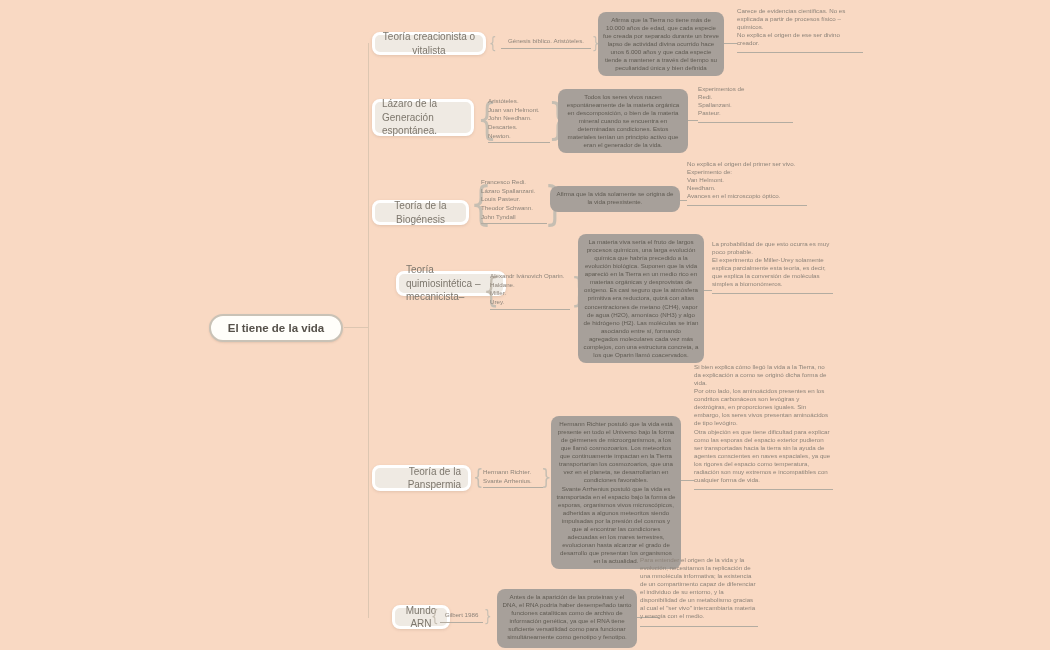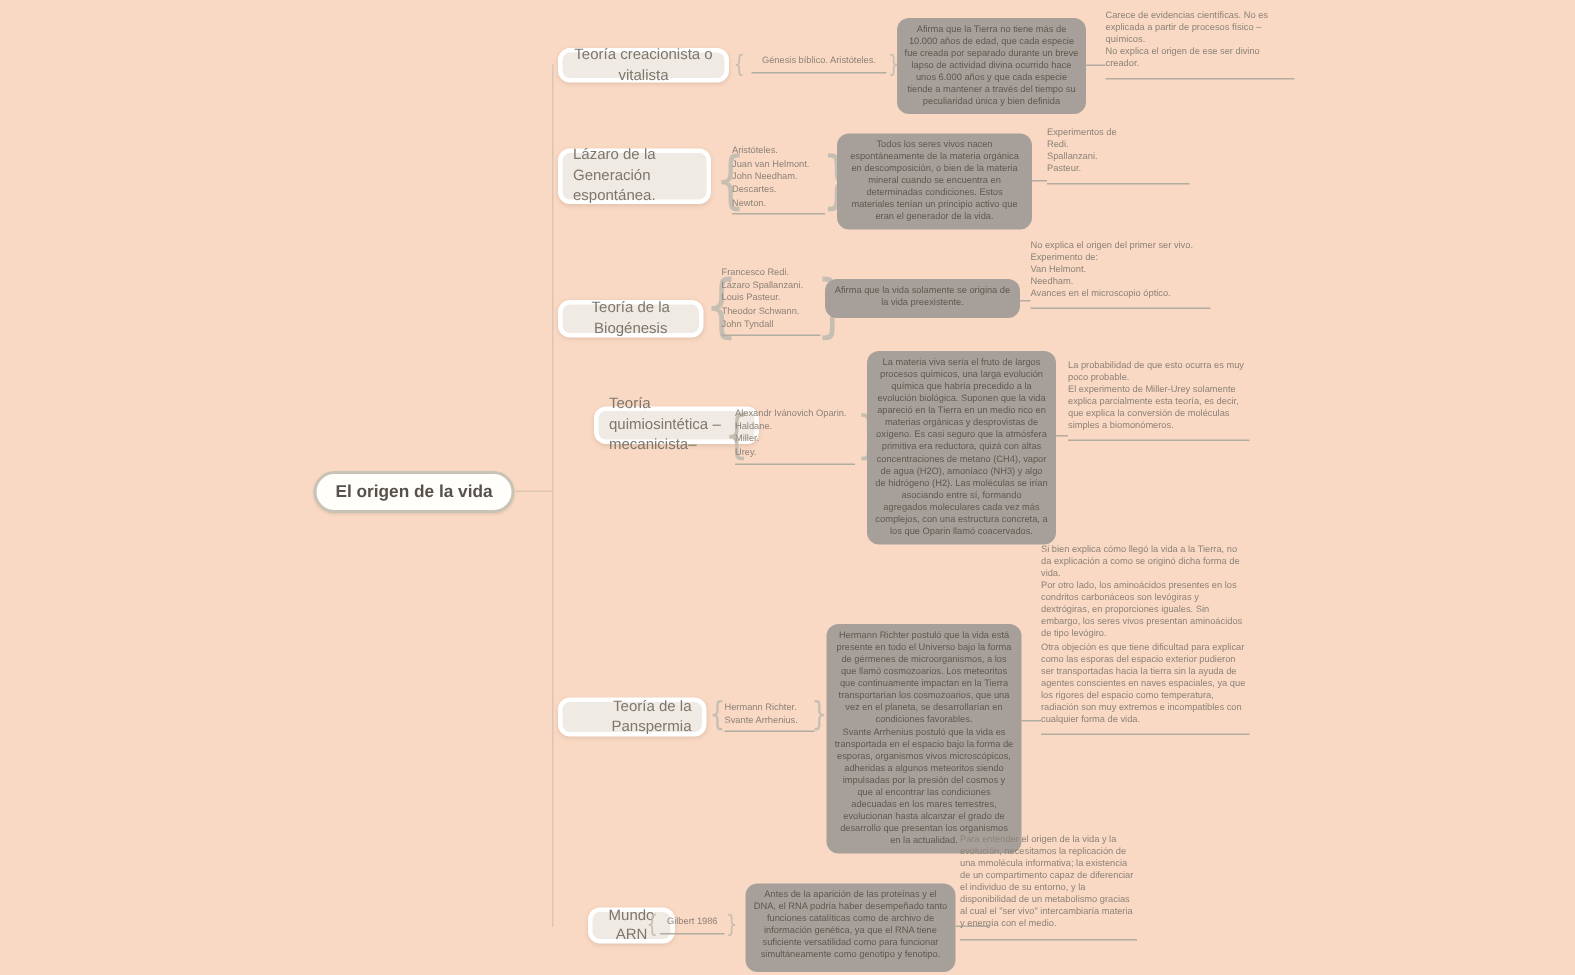--- a/index.html
+++ b/index.html
@@ -48,21 +48,21 @@
   }
   .hline { height:1px; background:#b3aca1; }
   .vline { width:1px; background:#ddc6b1; }
 </style>
 </head>
 <body>
 
 <div class="abs vline" style="left:368px;top:43px;height:575px;"></div>
 <div class="abs hline" style="left:344px;top:327px;width:24px;background:#ddc6b1;"></div>
 
-<div class="abs root-pill" style="left:209px;top:314px;width:134px;height:28px;">El origen de la vida</div>
+<div class="abs root-pill" style="left:209px;top:314px;width:134px;height:28px;">El tiene de la vida</div>
 
 <div class="abs tbox center" style="left:372px;top:32px;width:114px;height:23px;">Teoría creacionista o vitalista</div>
 <span class="abs brace" style="left:489px;top:35px;font-size:16px;">{</span>
 <div class="abs authors center" style="left:501px;top:37px;width:90px;">Génesis bíblico. Aristóteles.</div>
 <span class="abs brace" style="left:592px;top:35px;font-size:16px;">}</span>
 <div class="abs gbox" style="left:598px;top:12px;width:126px;min-height:63px;">Afirma que la Tierra no tiene más de 10.000 años de edad, que cada especie fue creada por separado durante un breve lapso de actividad divina ocurrido hace unos 6.000 años y que cada especie tiende a mantener a través del tiempo su peculiaridad única y bien definida</div>
 <div class="abs hline" style="left:724px;top:43px;width:13px;"></div>
 <div class="abs critique" style="left:737px;top:7px;width:126px;">Carece de evidencias científicas. No es explicada a partir de procesos físico –químicos.
 No explica el origen de ese ser divino creador.</div>
 

